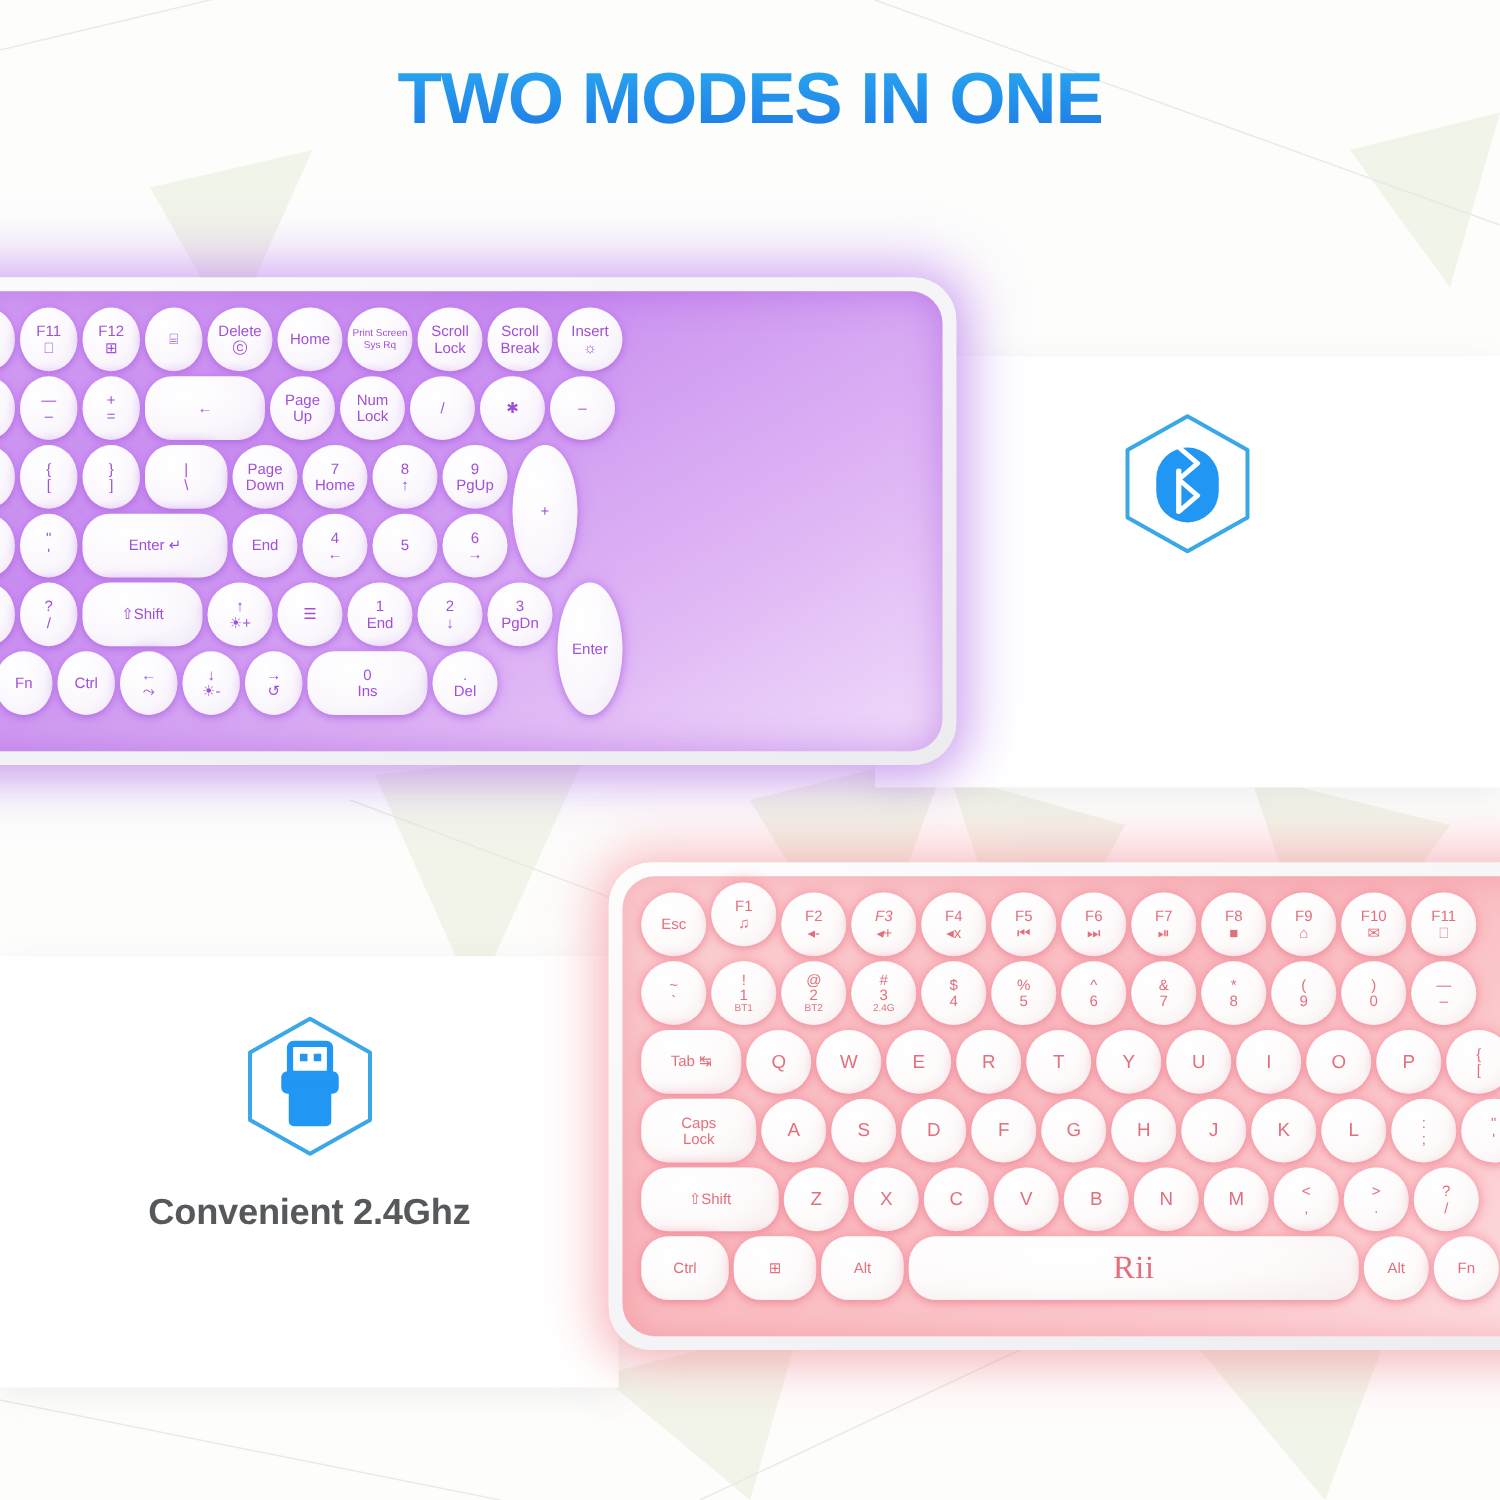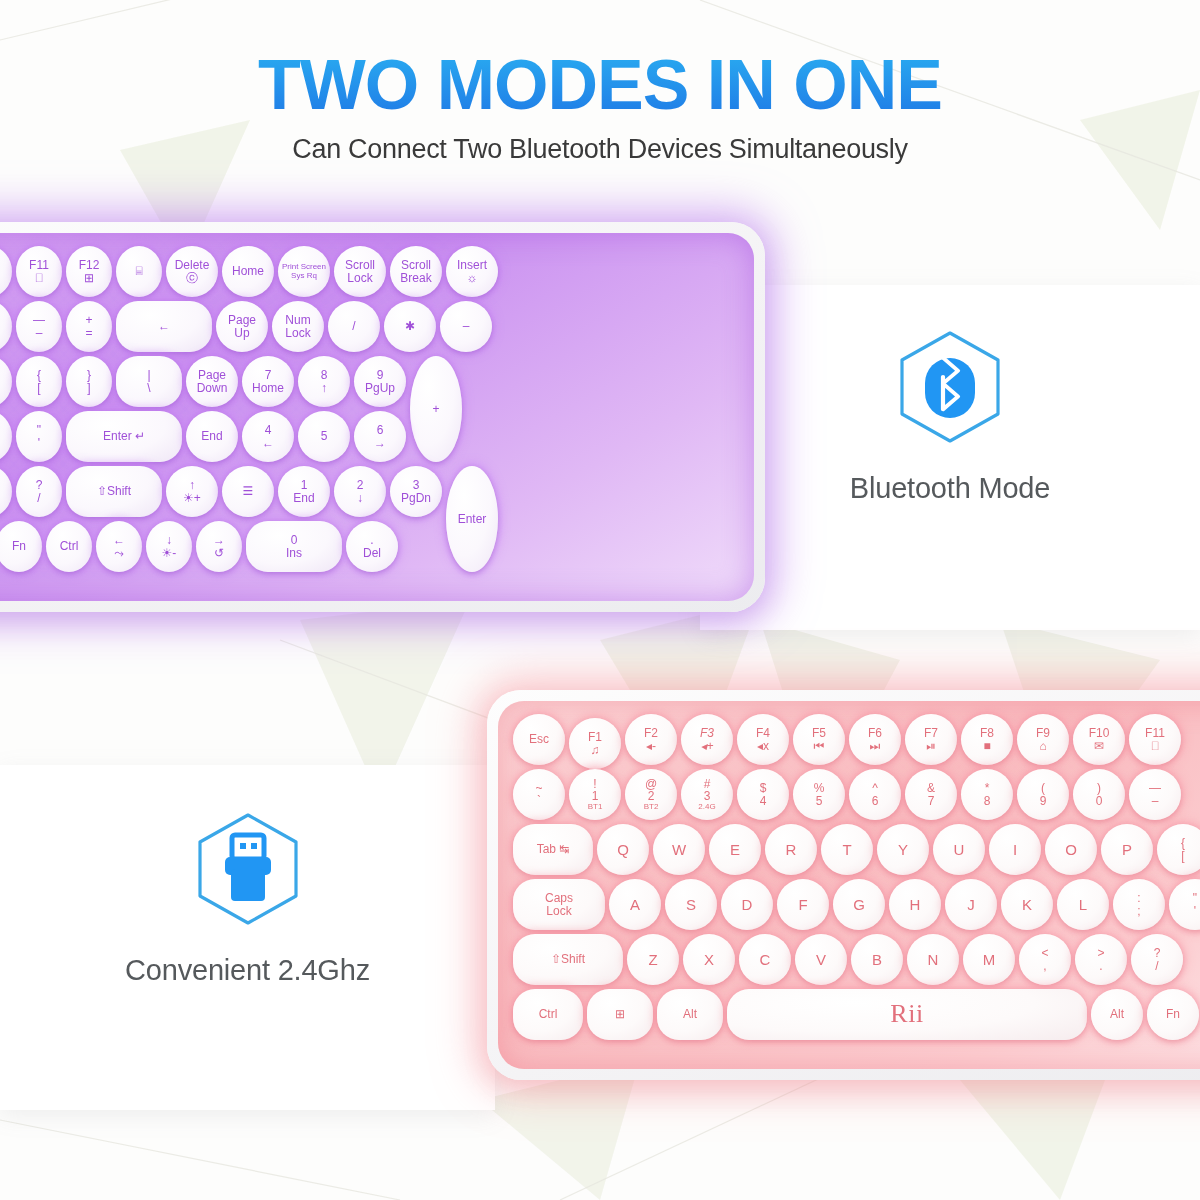--- a/index.html
+++ b/index.html
@@ -11,36 +11,36 @@
     overflow:hidden;
   }
 
   
   #bg { position:absolute; inset:0; z-index:0; background:#fbfbf9; }
   #bg svg { width:100%; height:100%; display:block; }
 
   
   #header { position:absolute; top:0; left:0; width:1200px; z-index:30; text-align:center; }
   #headline {
-    font-size:70px; font-weight:bold; letter-spacing:-1px;
+    font-size:58px; font-weight:bold; letter-spacing:-1px;
     padding-top:50px; line-height:1.0;
     background:linear-gradient(180deg,#34c8f5 0%,#29a9f0 45%,#1f7ae6 100%);
     -webkit-background-clip:text; background-clip:text;
     -webkit-text-fill-color:transparent; color:#2196f3;
   }
   #subline {
     font-size:27px; color:#3a3a3a; padding-top:14px; letter-spacing:-0.3px;
   }
 
   
   .panel { position:absolute; background:#ffffff; z-index:10; }
   #panel-bt { top:285px; left:700px; width:500px; height:345px;
               box-shadow:0 6px 22px rgba(140,140,150,.13); }
   #panel-24 { top:765px; left:0px;   width:495px; height:345px;
-              box-shadow:0 6px 22px rgba(140,140,150,.13); }
+              box-shadow:0 6px 22px rgba(140,140,150,.13);font-weight:bold; }
 
   .feature { position:absolute; width:100%; text-align:center; }
   #panel-bt .feature { top:40px; }
   #panel-24 .feature { top:42px; }
   .feature-icon { height:128px; margin-bottom:16px; }
   .feature-label { font-size:29px; color:#55595c; line-height:1.35; letter-spacing:-0.2px; }
 
   
   .kb { position:absolute; z-index:20; }
   .kb-body {
@@ -125,21 +125,20 @@
       <line x1="700" y1="0" x2="1200" y2="180"></line>
       <line x1="280" y1="640" x2="760" y2="820"></line>
       <line x1="560" y1="1200" x2="1200" y2="900"></line>
       <line x1="0" y1="1120" x2="400" y2="1200"></line>
     </g>
   </svg>
 </div>
 
 <div id="header">
   <div id="headline">TWO MODES IN ONE</div>
-  <div id="subline">Can Connect Two Bluetooth Devices Simultaneously</div>
 </div>
 
 <div class="kb" id="kb-purple">
   <div class="kb-body"></div>
   <div class="kb-inner"></div>
   <div class="keys">
       <div class="key" style="left: 176px; top: 24px; width: 46px; height: 51px;">
         <div class="cap"></div>
       </div>
       <div class="key" style="left: 226px; top: 24px; width: 46px; height: 51px;">
@@ -420,21 +419,21 @@
 
 <div class="kb" id="kb-pink">
   <div class="kb-body"></div>
   <div class="kb-inner"></div>
   <div class="keys">
       <div class="key" style="left: 26px; top: 24px; width: 52px; height: 51px;">
         <div class="cap">
           <span class="l1">Esc</span>
         </div>
       </div>
-      <div class="key" style="left: 82px; top: 28px; width: 52px; height: 51px;">
+      <div class="key" style="left: 82px; top: 16px; width: 52px; height: 51px;">
         <div class="cap">
           <span class="l1">F1</span>
           <span class="l2">♫</span>
         </div>
       </div>
       <div class="key" style="left: 138px; top: 24px; width: 52px; height: 51px;">
         <div class="cap">
           <span class="l1">F2</span>
           <span class="l2">◂-</span>
         </div>
@@ -786,21 +785,20 @@
 <div class="panel" id="panel-bt">
   <div class="feature">
     <div class="feature-icon">
       <svg width="128" height="128" viewBox="0 0 128 128">
         <polygon points="64,8 112,35 112,89 64,116 16,89 16,35" fill="#ffffff" stroke="#3aa7e8" stroke-width="3.2" stroke-linejoin="round"></polygon>
         <rect x="39" y="33" width="50" height="60" rx="25" fill="#2196f3"></rect>
         <path d="M57 45 L57 83 L72 68 L57 53 M57 53 L72 38 L57 23" transform="translate(0,13) scale(1,0.86)" fill="none" stroke="#ffffff" stroke-width="4.2" stroke-linecap="round" stroke-linejoin="round"></path>
       </svg>
     </div>
     <div class="feature-label">
-      <div>Bluetooth Mode</div>
     </div>
   </div>
 </div>
 
 <div class="panel" id="panel-24">
   <div class="feature">
     <div class="feature-icon">
       <svg width="128" height="128" viewBox="0 0 128 128">
         <polygon points="64,8 112,35 112,89 64,116 16,89 16,35" fill="#ffffff" stroke="#3aa7e8" stroke-width="3.2" stroke-linejoin="round"></polygon>
         <rect x="48" y="28" width="32" height="24" rx="3" fill="#ffffff" stroke="#2196f3" stroke-width="5"></rect>

